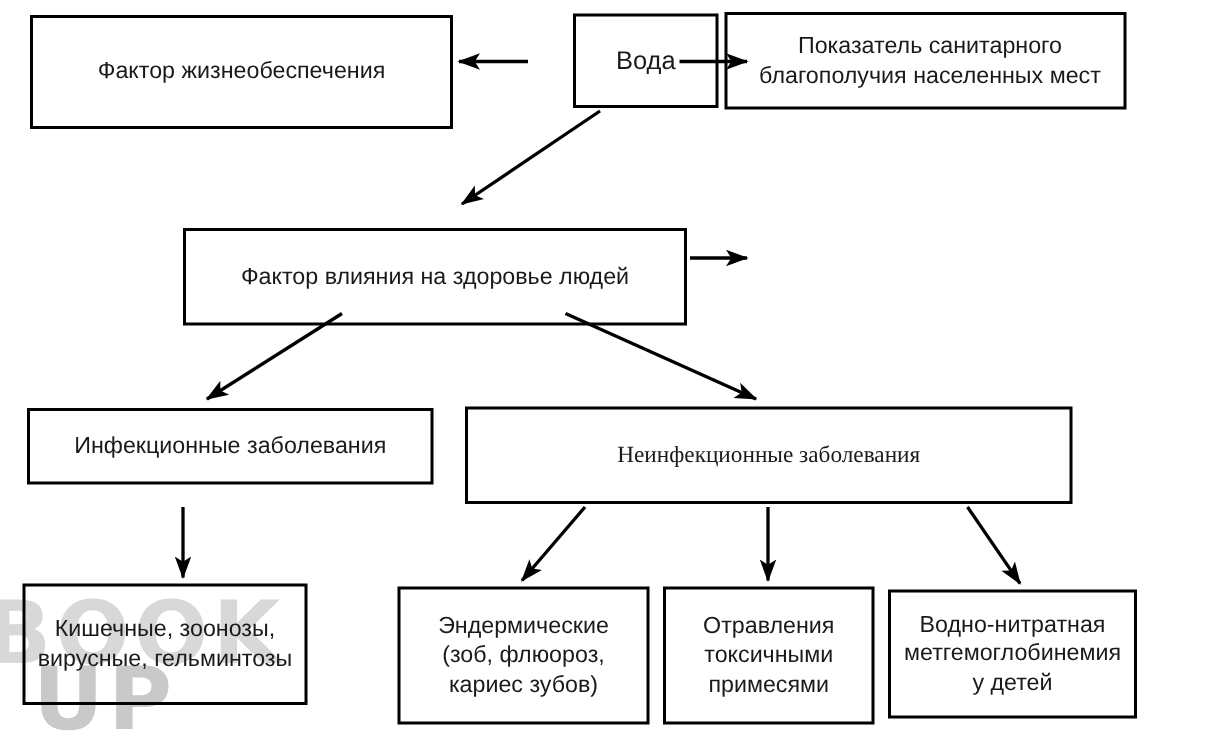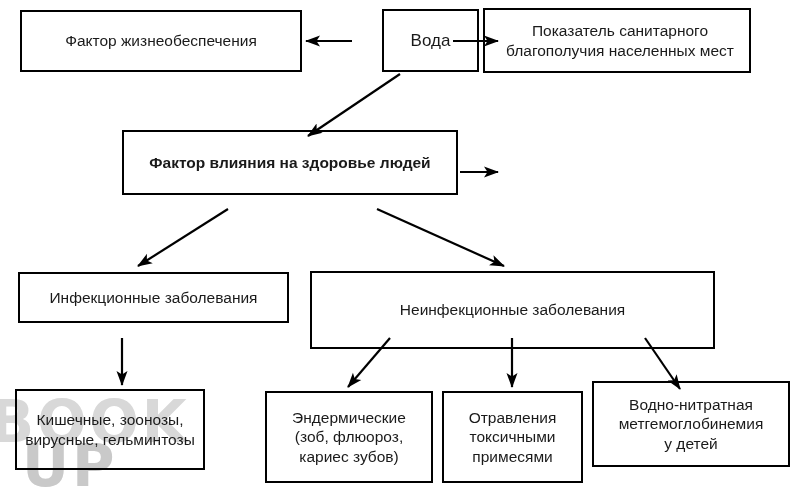--- a/index.html
+++ b/index.html
@@ -25,30 +25,30 @@
     justify-content: center;
     text-align: center;
     color: #1a1a1a;
     font-size: 15.5px;
     line-height: 1.25;
     white-space: pre-line;
     z-index: 2;
     padding: 2px 6px;
   }
   #node-water          { left: 354px; top: 9px;   width: 97px;  height: 63px; font-size: 17px; margin-left: 28px; }
-  #node-life-support   { left: 20px;  top: 10px;  width: 282px; height: 62px; text-align: center; }
+  #node-life-support   { left: 20px;  top: 10px;  width: 282px; height: 76px; text-align: center; }
   #node-sanitary       { left: 483px; top: 8px;   width: 268px; height: 65px; padding-left: 12px; }
-  #node-health         { left: 122px; top: 130px; width: 336px; height: 65px; font-weight: bold; }
+  #node-health         { left: 122px; top: 152px; width: 336px; height: 65px; }
   #node-salt-risk      { left: 502px; top: 141px; width: 290px; height: 65px; }
   #node-infectious     { left: 18px;  top: 272px; width: 271px; height: 51px; }
-  #node-noninfectious  { left: 310px; top: 271px; width: 405px; height: 78px; }
+  #node-noninfectious  { left: 310px; top: 271px; width: 405px; height: 65px; font-family: Liberation Serif, serif; }
   #node-intestinal     { left: 15px;  top: 389px; width: 190px; height: 81px; }
   #node-endemic        { left: 265px; top: 391px; width: 168px; height: 92px; }
   #node-poisoning      { left: 442px; top: 391px; width: 141px; height: 92px; }
-  #node-nitrate        { left: 592px; top: 381px; width: 198px; height: 86px; }
+  #node-nitrate        { left: 592px; top: 393px; width: 166px; height: 86px; }
 
   #arrow-layer {
     position: absolute;
     left: 0; top: 0;
     width: 807px; height: 495px;
     z-index: 1;
   }
   #arrow-layer line {
     stroke: #000000;
     stroke-width: 2.2;

